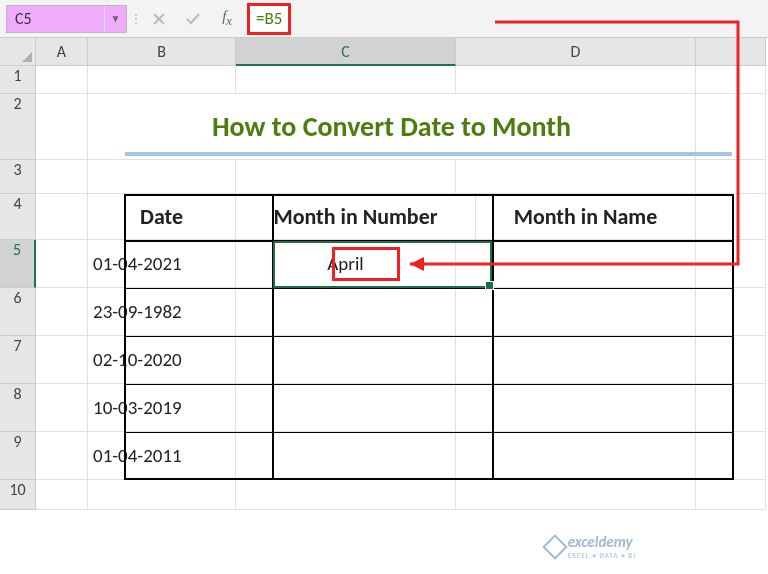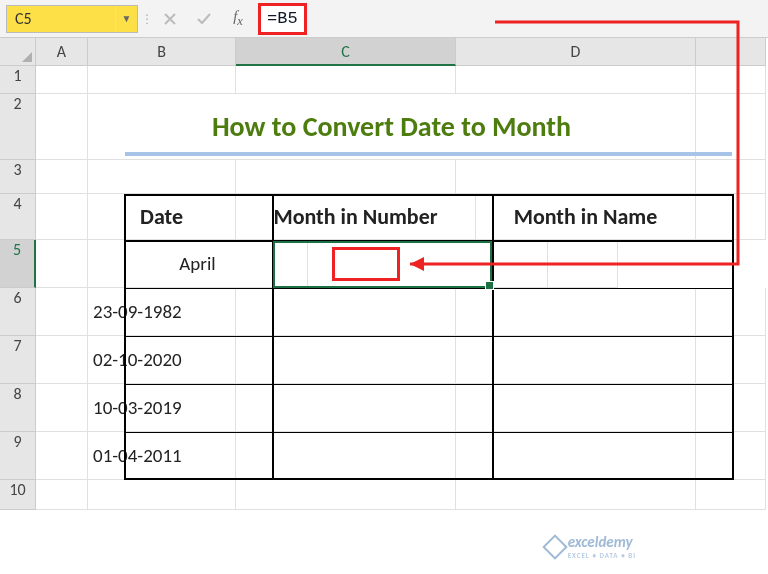--- a/index.html
+++ b/index.html
@@ -16,24 +16,24 @@
     align-items: center;
     background: #f3f3f3;
     border-bottom: 1px solid #ccc;
     height: 38px;
     padding: 4px 6px;
     gap: 6px;
   }
   .name-box {
     display: flex;
     align-items: center;
-    background: #fde047;
+    background: #f0abfc;
     border: 1px solid #bbb;
     height: 28px;
-    width: 132px;
+    width: 121px;
   }
   .name-box-text {
     flex: 1;
     padding: 0 8px;
     font-size: 16px;
     color: #333;
   }
   .name-box-dd {
     width: 22px;
     text-align: center;
@@ -73,25 +73,24 @@
     flex: 1;
     display: flex;
     align-items: center;
     height: 28px;
   }
   .formula-highlight {
     border: 3px solid #ee2222;
     padding: 1px 6px;
     background: #fff;
     font-size: 17px;
-    color: #0f172a;
+    color: #4d7c0f;
     height: 32px;
     display: flex;
     align-items: center;
-    font-family: Liberation Mono, monospace;
   }
   .sheet {
     display: flex;
     position: relative;
   }
   .corner {
     width: 36px;
     height: 28px;
     background: #e6e6e6;
     border-right: 1px solid #ccc;
@@ -332,20 +331,21 @@
     <div class="row">
       <div class="cell cA rH"></div>
       <div class="cell cB rH hdr-cell">Date</div>
       <div class="cell cD rH hdr-cell">Month in Number</div>
       <div class="cell cC rH hdr-cell">Month in Name</div>
       <div class="cell cE rH"></div>
     </div>
 
     <div class="row">
       <div class="cell cA rD"></div>
+      <div class="cell cB rD">01-04-2021</div>
       <div class="cell cC rD" style="justify-content:center">April</div>
       <div class="cell cD rD"></div>
       <div class="cell cE rD"></div>
     </div>
     <div class="row">
       <div class="cell cA rD"></div>
       <div class="cell cB rD">23-09-1982</div>
       <div class="cell cC rD"></div>
       <div class="cell cD rD"></div>
       <div class="cell cE rD"></div>

